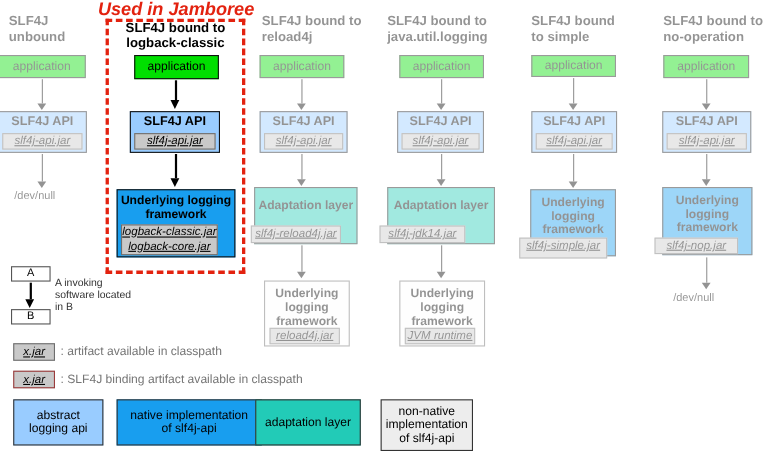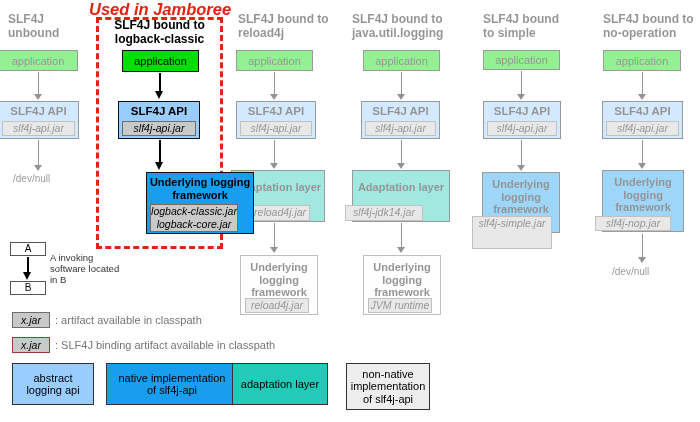--- a/index.html
+++ b/index.html
@@ -9,21 +9,21 @@
   .abs { position:absolute; }
   .faded { position:absolute; inset:0; opacity:.42; }
   .headline { position:absolute; left:89px; top:0px; font-size:16.5px; font-weight:bold; font-style:italic; color:#e3220f; white-space:nowrap; }
   .dashed-frame { position:absolute; left:96px; top:17px; width:127px; height:232px; border:3px dashed #e3220f; }
   .col-title { font-weight:bold; font-size:12px; line-height:13.5px; white-space:nowrap; }
   .col-title.centered { text-align:center; }
   .box { position:absolute; border:1px solid #111; text-align:center; }
   .app-box { font-size:11px; display:flex; align-items:center; justify-content:center; }
   .api-box { font-size:11.5px; font-weight:bold; }
   .api-box .lbl { line-height:19px; }
-  .jar { background:#c9c9c9; border:1px solid #6e6e6e; font-style:italic; font-weight:normal; font-size:10.5px; line-height:13px; text-align:center; }
+  .jar { background:#c9c9c9; border:1px solid #6e6e6e; font-style:italic; font-weight:normal; font-size:10.5px; line-height:13px; text-align:center;text-decoration:underline; }
   .api-jar { position:absolute; left:3px; right:3px; bottom:2px; height:15px; }
   .jar-abs { position:absolute; }
   .fw-box { font-size:11px; font-weight:bold; line-height:13px; padding-top:3px; }
   .fw-box3 { font-size:11px; font-weight:bold; line-height:12.5px; padding-top:5px; }
   .fw-white { background:#fdfdfd; border-color:#666; }
   .adapter-box { font-size:11px; font-weight:bold; padding-top:10px; }
   .fw-jar2 { position:absolute; left:3px; top:31px; width:88px; height:28px; }
   .fw-jar-in { position:absolute; left:4px; top:42px; width:64px; height:15px; }
   .arrow { position:absolute; width:9px; }
   .arrow .stem { position:absolute; left:4px; top:0; bottom:6px; width:1px; background:#000; }
@@ -157,21 +157,21 @@
     </div>
     <div class="arrow" style="left:517px;top:140px;height:31px">
         <div class="stem"></div>
         <div class="head"></div>
       </div>
     <div class="box fw-box3" style="left: 482px; top: 172px; width: 78px; height: 61px; background: rgb(24, 158, 239);">
       <div>Underlying</div>
       <div>logging</div>
       <div>framework</div>
     </div>
-    <div class="jar jar-abs" style="left: 472px; top: 216px; width: 80px; height: 33px; background: rgb(201, 201, 201);">slf4j-simple.jar</div>
+    <div class="jar jar-abs" style="left: 472px; top: 216px; width: 80px; height: 19px; background: rgb(201, 201, 201);">slf4j-simple.jar</div>
 
     <div class="abs col-title" style="left:603px;top:13px">
       <div>SLF4J bound to</div>
       <div>no-operation</div>
     </div>
     <div class="box app-box" style="left: 603px; top: 50px; width: 78px; height: 21px; background: rgb(0, 223, 0);">
       <span>application</span>
     </div>
     <div class="arrow" style="left:638px;top:72px;height:28px">
         <div class="stem"></div>
@@ -211,21 +211,21 @@
       <div class="head"></div>
     </div>
   <div class="box api-box" style="left: 118px; top: 101px; width: 82px; height: 38px; background: rgb(153, 204, 255);">
     <div class="lbl">SLF4J API</div>
     <div class="jar api-jar" style="background: rgb(201, 201, 201);">slf4j-api.jar</div>
   </div>
   <div class="arrow heavy" style="left:155px;top:140px;height:30px">
       <div class="stem"></div>
       <div class="head"></div>
     </div>
-  <div class="box fw-box" style="left: 106px; top: 172px; width: 108px; height: 62px; background: rgb(24, 158, 239); margin-left: 40px;">
+  <div class="box fw-box" style="left: 106px; top: 172px; width: 108px; height: 62px; background: rgb(24, 158, 239);">
     <div>Underlying logging</div>
     <div>framework</div>
     <div class="jar fw-jar2">
       <div>logback-classic.jar</div>
       <div>logback-core.jar</div>
     </div>
   </div>
 
   <div class="legend-ab" style="left:10px;top:242px">A</div>
   <div class="arrow heavy" style="left:23px;top:257px;height:23px">

